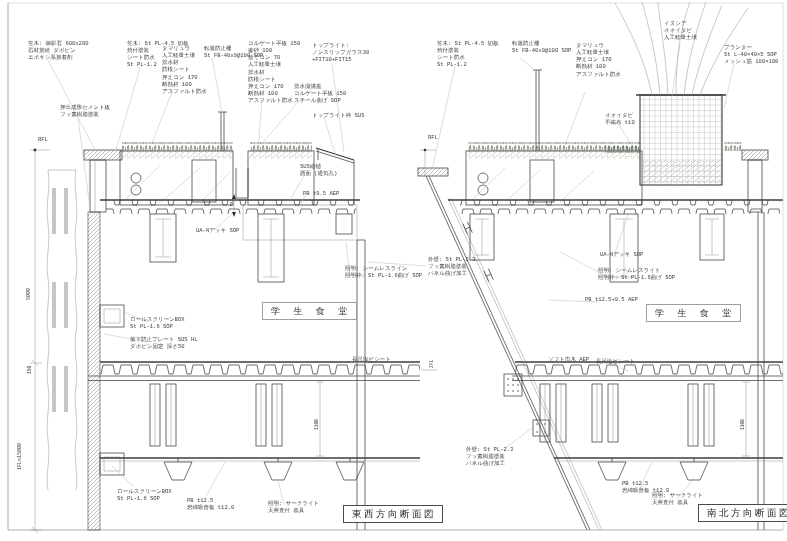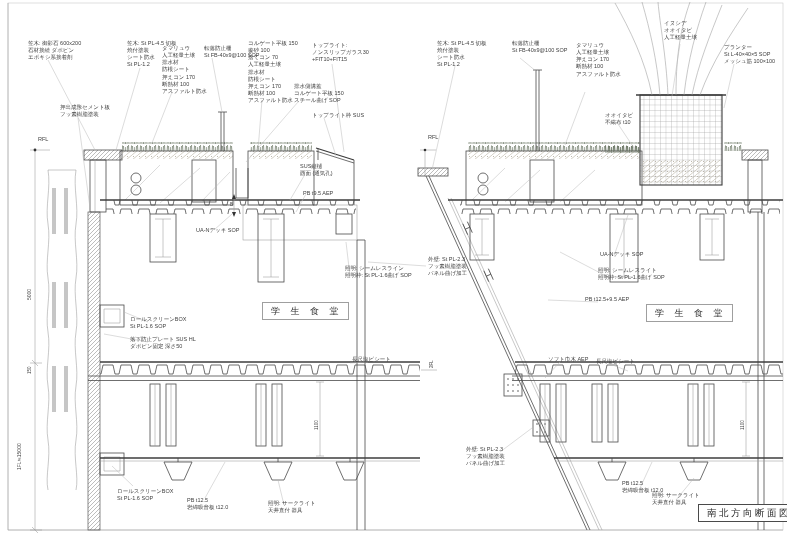--- a/index.html
+++ b/index.html
@@ -1,17 +1,17 @@
 <!DOCTYPE html>
 <html><head>
 <meta charset="utf-8">
 <style>
   html,body{margin:0;padding:0;background:#fff;}
   #sheet{position:relative;width:787px;height:541px;background:#ffffff;overflow:hidden;
-         font-family:Liberation Sans, sans-serif;}
+         font-family:Liberation Mono, monospace;}
   #cad{position:absolute;left:0;top:0;}
   .ln{stroke:#4a4a4a;fill:none;stroke-width:.8;}
   .lnb{stroke:#3c3c3c;fill:none;stroke-width:1.3;}
   .lt{stroke:#9a9a9a;fill:none;stroke-width:.55;}
   .ld{stroke:#b8b8b8;fill:none;stroke-width:.5;}
   .lg{stroke:#c9c9c9;fill:none;stroke-width:.6;}
   .lbl{position:absolute;font-size:5.5px;line-height:1.3;color:#3f3f3f;
        white-space:pre-line;letter-spacing:0;}
   .lbl-v{position:absolute;font-size:5px;color:#3f3f3f;transform:rotate(-90deg);
        transform-origin:left top;white-space:nowrap;}
@@ -423,15 +423,16 @@
 <div class="lbl-v" style="left:16px;top:470px">1FL≒15000</div>
 <div class="lbl-v tiny" style="left:27px;top:374px">150</div>
 <div class="lbl-v tiny" style="left:429px;top:368px">2FL</div>
 <div class="lbl-v tiny" style="left:314px;top:430px">1100</div>
 <div class="lbl-v tiny" style="left:740px;top:430px">1100</div>
 <div class="lbl tiny" style="left:230px;top:202px">B</div>
 
 <div class="room" style="left:262px;top:302px">学 生 食 堂</div>
 <div class="room" style="left:646px;top:304px">学 生 食 堂</div>
 
+<div class="sec-title" style="left:343px;top:505px">東西方向断面図</div>
 <div class="sec-title" style="left:698px;top:504px">南北方向断面図</div>
 
 </div>
 
 </body></html>

